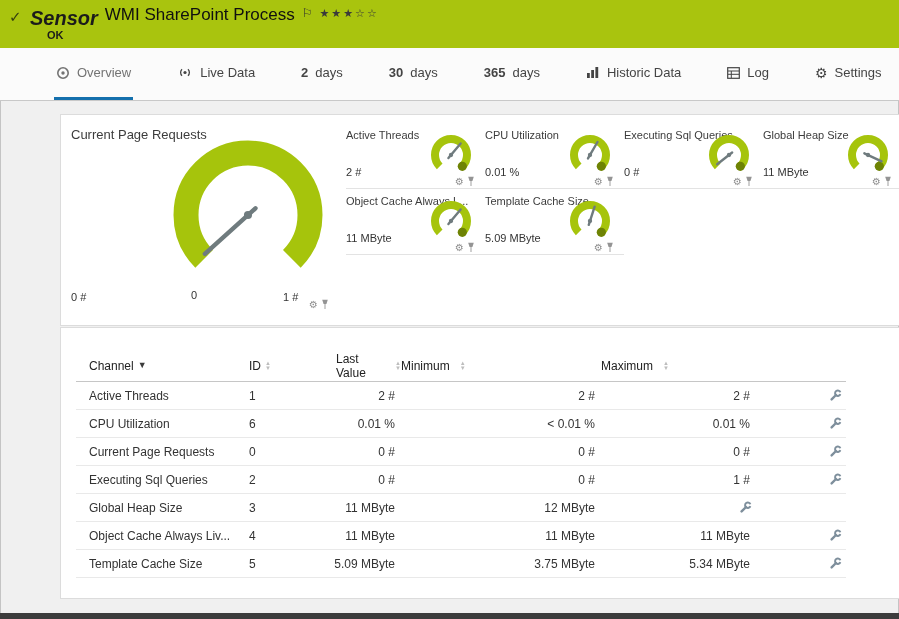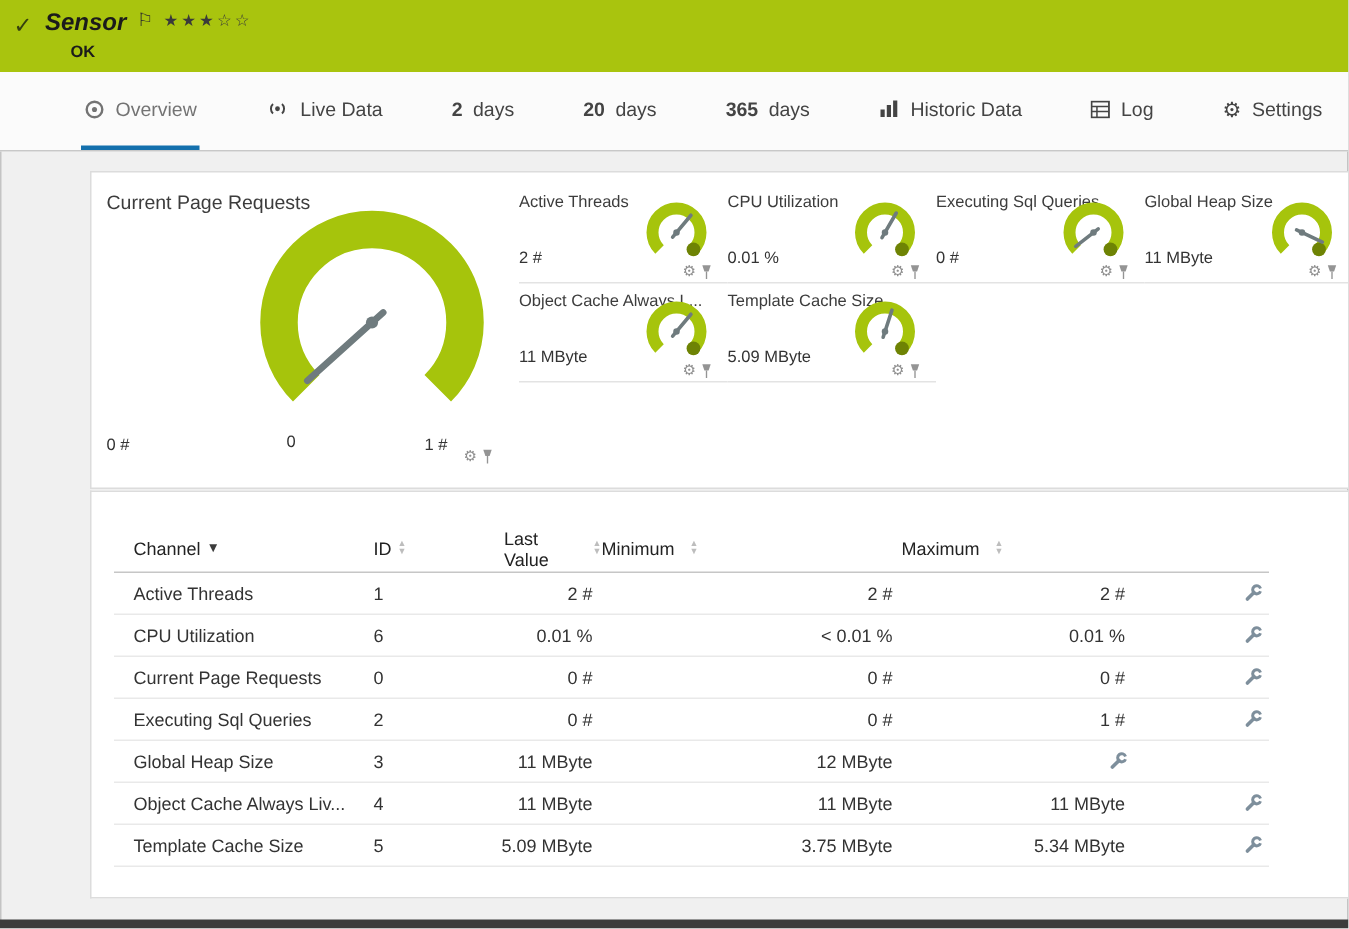--- a/index.html
+++ b/index.html
@@ -4,21 +4,21 @@
 <style>
   html,body{margin:0;padding:0;background:#d8d8d8;}
   .page{position:relative;width:899px;height:619px;background:#f0f0f0;overflow:hidden;
         font-family:"Liberation Sans","DejaVu Sans",sans-serif;
         box-shadow:inset 0 0 0 1px #c4c4c4;}
 
   
   .topbar{position:absolute;top:0;left:0;right:0;height:48px;background:#a9c40e;}
   .chk{position:absolute;left:9px;top:8px;font-size:15px;font-weight:bold;color:#35400f;}
   .titleline{position:absolute;left:30px;top:5px;display:flex;align-items:flex-start;gap:7px;white-space:nowrap;}
-  .stype{font-style:italic;font-weight:bold;font-size:16px;color:#1b1b1b;padding-top:2px;}
+  .stype{font-style:italic;font-weight:bold;font-size:20px;color:#1b1b1b;padding-top:2px;}
   .stitle{font-size:17px;color:#101010;}
   .flag{font-size:12px;color:#2e2e2e;padding-top:1px;cursor:pointer;}
   .stars{font-size:11px;color:#3a3a3a;letter-spacing:2px;padding-top:2px;cursor:pointer;}
   .okbadge{position:absolute;left:47px;top:29px;font-size:11px;font-weight:bold;color:#1b1b1b;}
 
   
   .tabs{position:absolute;top:48px;left:0;right:0;height:53px;background:#fbfbfb;
         border-bottom:1px solid #c8c8c8;display:flex;align-items:stretch;
         padding-left:54px;gap:42px;overflow:hidden;white-space:nowrap;box-sizing:border-box;}
   .tab{display:flex;align-items:center;gap:7px;font-size:13px;color:#444;
@@ -79,20 +79,21 @@
 </style>
 </head>
 <body>
 
 <div class="page">
 
   <header class="topbar">
     <span class="chk">✓</span>
     <div class="titleline">
       <span class="stype">Sensor</span>
+      <span class="stitle">WMI SharePoint Process</span>
       <span class="flag">⚐</span>
       <span class="stars">★★★☆☆</span>
     </div>
     <span class="okbadge">OK</span>
   </header>
 
   <nav class="tabs" id="tabs">
       <div class="tab active">
         <span class="ticon">
           <svg width="14" height="14" viewBox="0 0 14 14">
@@ -110,21 +111,21 @@
             <path d="M11 3.3 a4.4 4.4 0 0 1 0 6.4" fill="none" stroke="currentColor" stroke-width="1.3"></path>
           </svg>
         </span>
         <span>Live Data</span>
       </div>
       <div class="tab">
         <span class="num">2</span>
         <span>days</span>
       </div>
       <div class="tab">
-        <span class="num">20</span>
+        <span class="num">30</span>
         <span>days</span>
       </div>
       <div class="tab">
         <span class="num">365</span>
         <span>days</span>
       </div>
       <div class="tab">
         <span class="ticon">
           <svg width="14" height="13" viewBox="0 0 14 13">
             <rect x="1" y="7" width="2.8" height="5" fill="currentColor"></rect>

